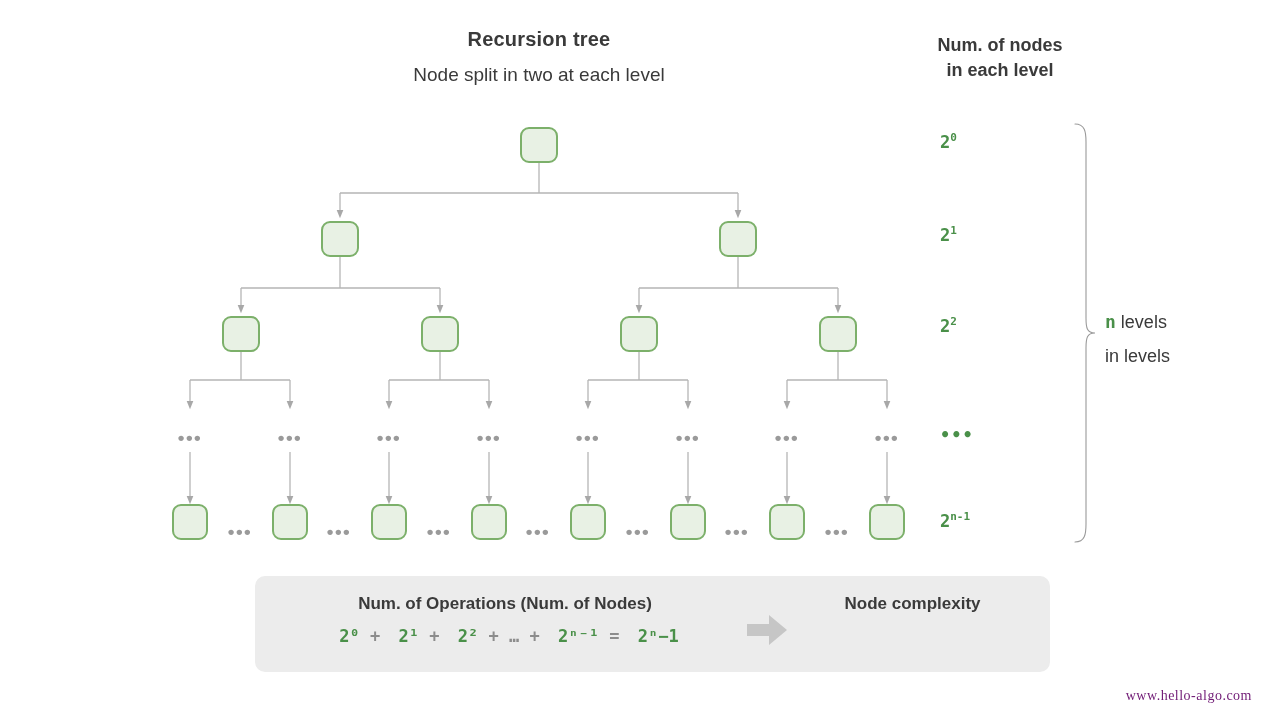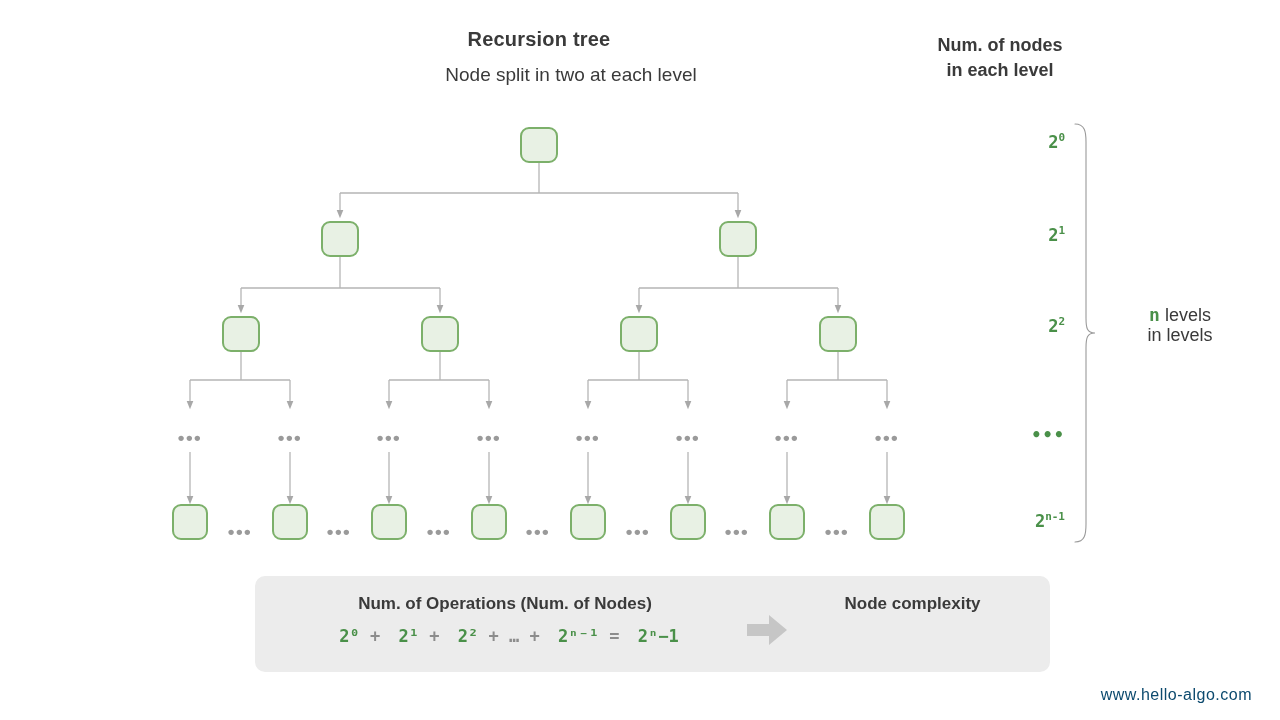--- a/index.html
+++ b/index.html
@@ -28,21 +28,20 @@
     letter-spacing: .2px;
   }
   .subtitle {
     position: absolute;
     left: 0; top: 64px;
     width: 1078px;
     text-align: center;
     font-size: 19px;
     font-weight: normal;
     color: #3a3a3a;
-    margin-left: 32px;
   }
   .right-head {
     position: absolute;
     left: 905px; top: 33px;
     width: 190px;
     text-align: center;
     font-size: 18px;
     font-weight: bold;
     color: #3a3a3a;
     line-height: 25px;
@@ -74,21 +73,21 @@
     line-height: 1;
     transform: translate(-50%, -50%);
     white-space: nowrap;
   }
 
   
   .pow-label {
     position: absolute;
     left: 940px;
     width: 125px;
-    text-align: right;
+    text-align: left;
     color: #4a9049;
     font-family: "DejaVu Sans Mono", monospace;
     font-size: 17px;
     font-weight: bold;
     white-space: nowrap;
   }
   .pow-label sup {
     font-size: 11px;
     vertical-align: super;
     line-height: 0;
@@ -96,24 +95,24 @@
   .pow-label.dotsmall {
     font-size: 17px;
     letter-spacing: 1px;
   }
 
   .levels-note {
     position: absolute;
     left: 1105px;
     top: 305px;
     width: 150px;
-    text-align: center;
+    text-align: left;
     font-size: 18px;
     color: #3a3a3a;
-    line-height: 20px;
+    line-height: 34px;
   }
   .levels-note .nvar {
     color: #4a9049;
     font-family: "DejaVu Sans Mono", monospace;
     font-weight: bold;
     font-size: 18px;
   }
 
   
   .summary {
@@ -169,23 +168,23 @@
     left: 745px;
     top: 612px;
     width: 44px;
     height: 36px;
   }
 
   .watermark {
     position: absolute;
     right: 28px;
     bottom: 16px;
-    font-family: Liberation Sans, sans-serif;
-    font-size: 16px;
-    color: #0c4a6e;
+    font-family: Liberation Serif, serif;
+    font-size: 14px;
+    color: #701a75;
     letter-spacing: .5px;
   }
 </style>
 </head>
 <body>
 
 <div class="title">Recursion tree</div>
 <div class="subtitle">Node split in two at each level</div>
 <div class="right-head">
   <div>Num. of nodes</div>

